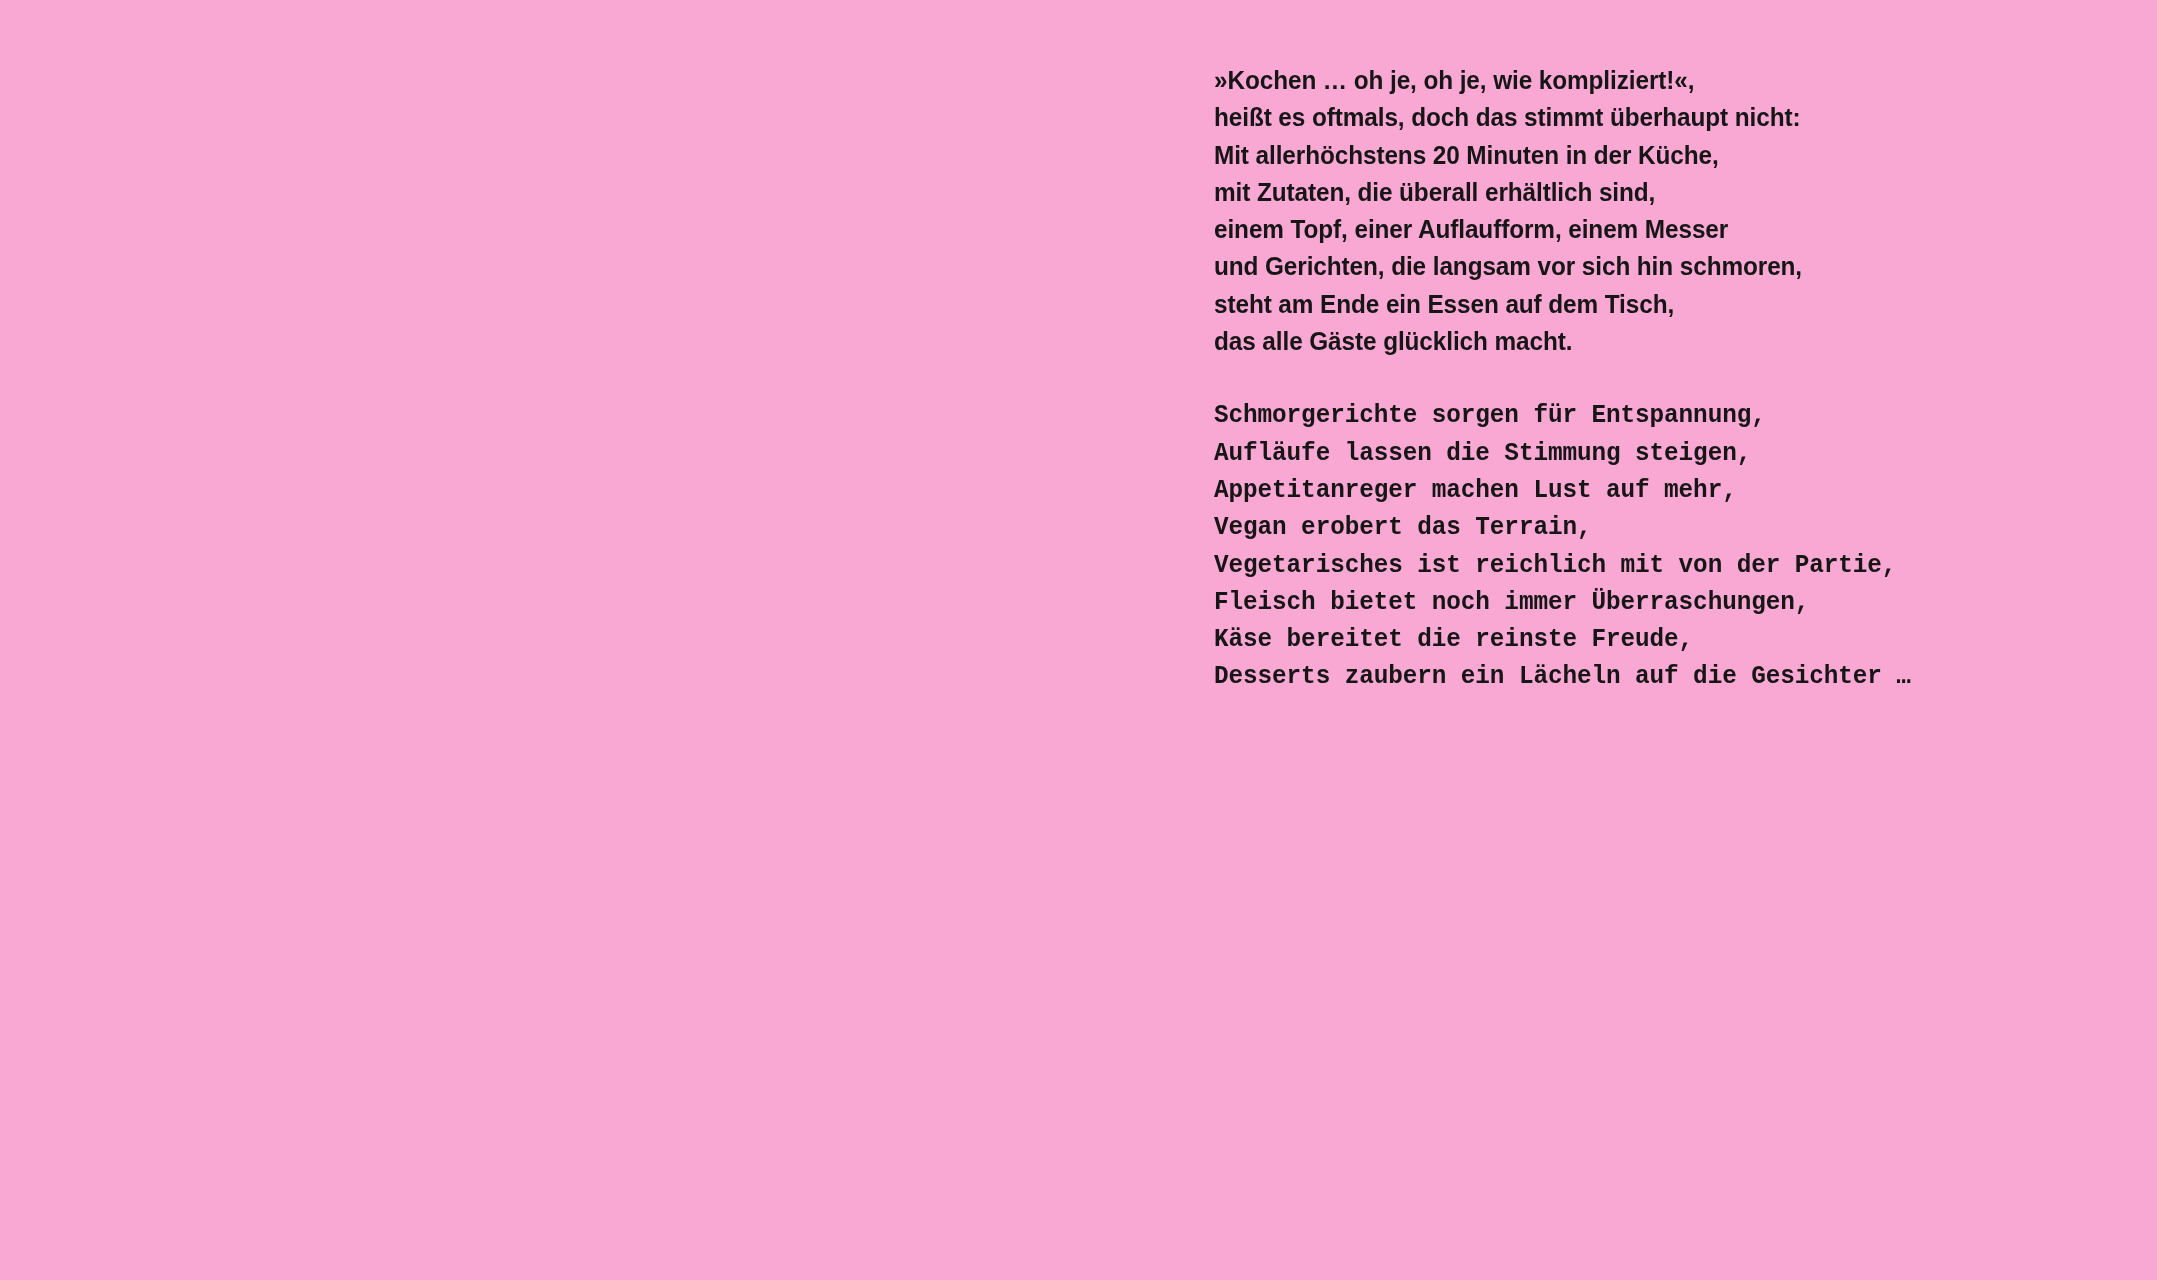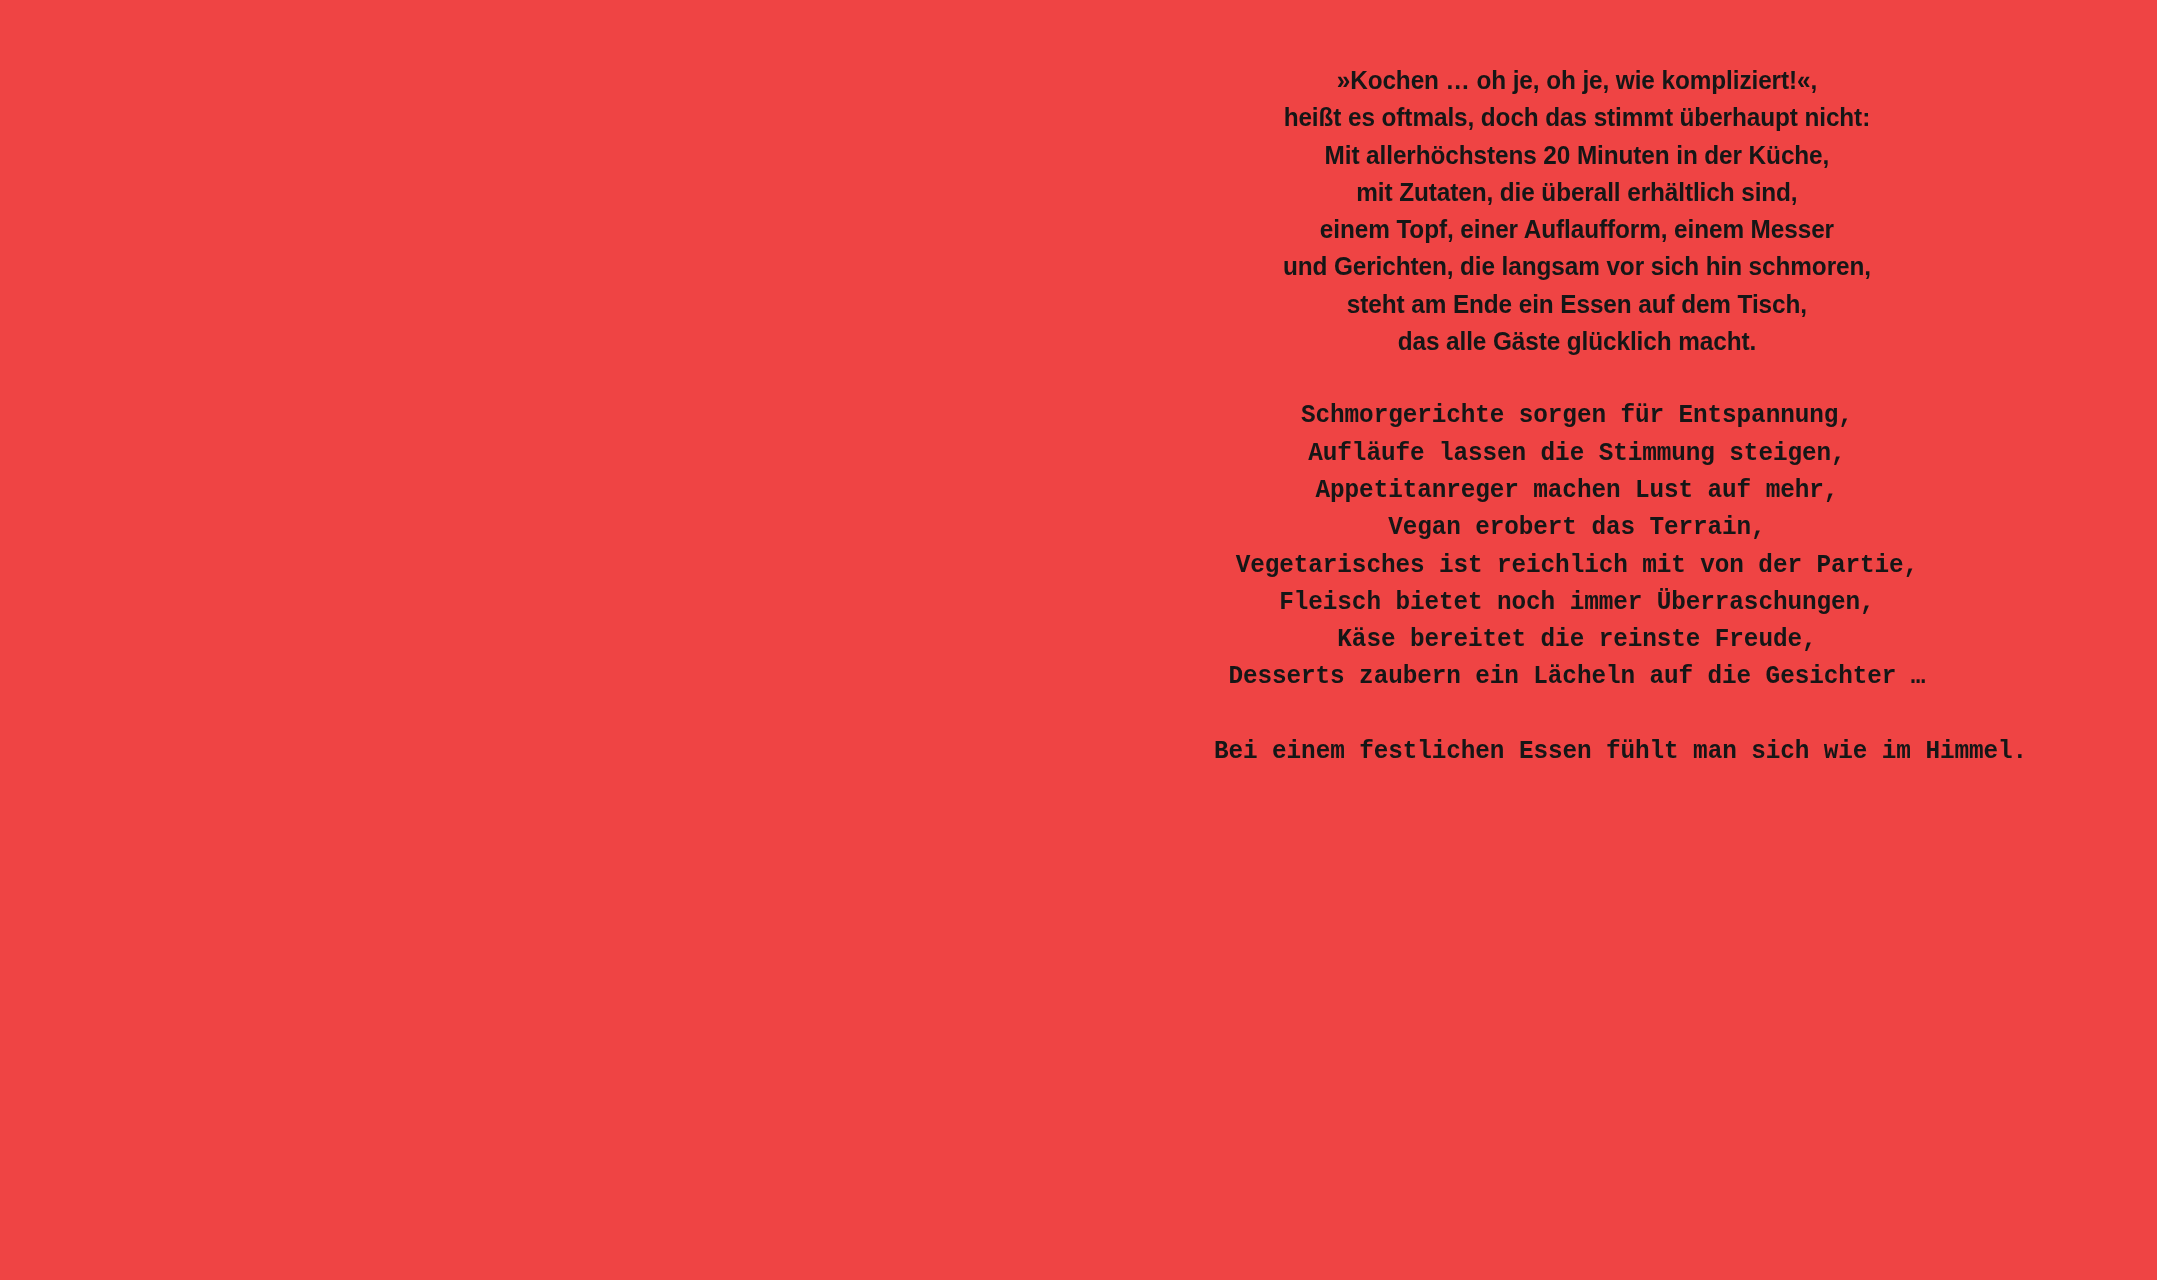--- a/index.html
+++ b/index.html
@@ -12,22 +12,21 @@
     height: 1280px;
     background: #ffffff;
     font-family: "Liberation Sans", "DejaVu Sans", sans-serif;
     overflow: hidden;
     position: relative;
   }
 
   .page {
     position: absolute;
     inset: 0;
-    background: #ef4444;
-    text-align: center;
+    background: #f9a8d4;
   }
 
   
   .poem-block {
     position: absolute;
     left: 1214px;
     top: 62px;
     width: 760px;
   }
 
@@ -76,19 +75,16 @@
       <span class="poem-line">Schmorgerichte sorgen für Entspannung,</span>
       <span class="poem-line">Aufläufe lassen die Stimmung steigen,</span>
       <span class="poem-line">Appetitanreger machen Lust auf mehr,</span>
       <span class="poem-line">Vegan erobert das Terrain,</span>
       <span class="poem-line">Vegetarisches ist reichlich mit von der Partie,</span>
       <span class="poem-line">Fleisch bietet noch immer Überraschungen,</span>
       <span class="poem-line">Käse bereitet die reinste Freude,</span>
       <span class="poem-line">Desserts zaubern ein Lächeln auf die Gesichter …</span>
     </div>
 
-    <div class="stanza">
-      <span class="poem-line">Bei einem festlichen Essen fühlt man sich wie im Himmel.</span>
-    </div>
 
   </div>
 
 </div>
 
 </body></html>

